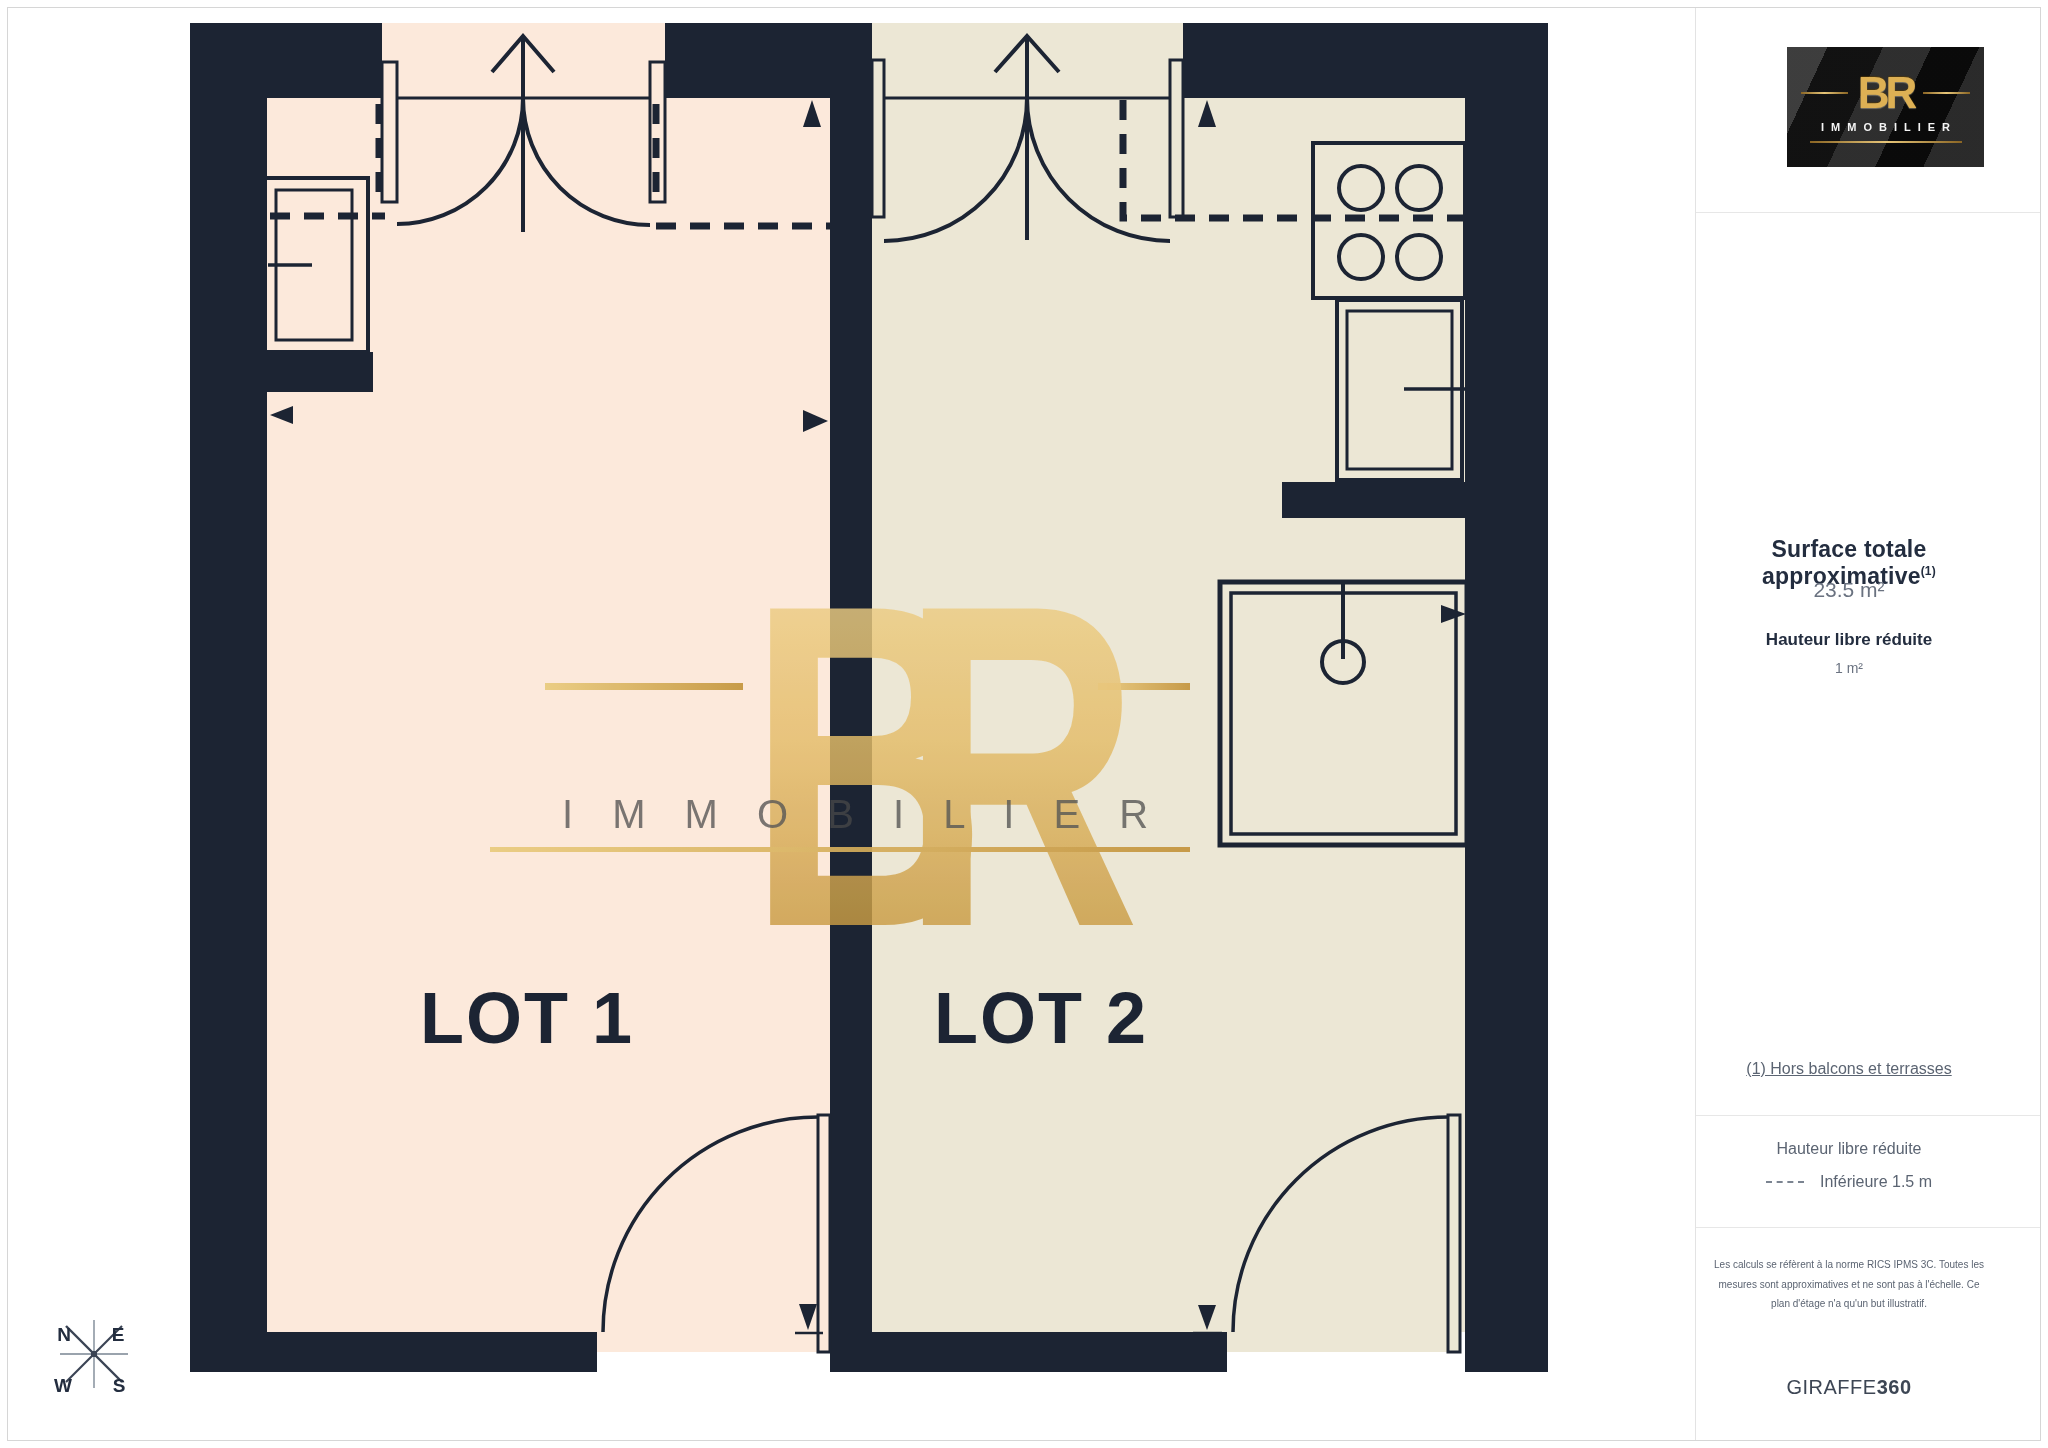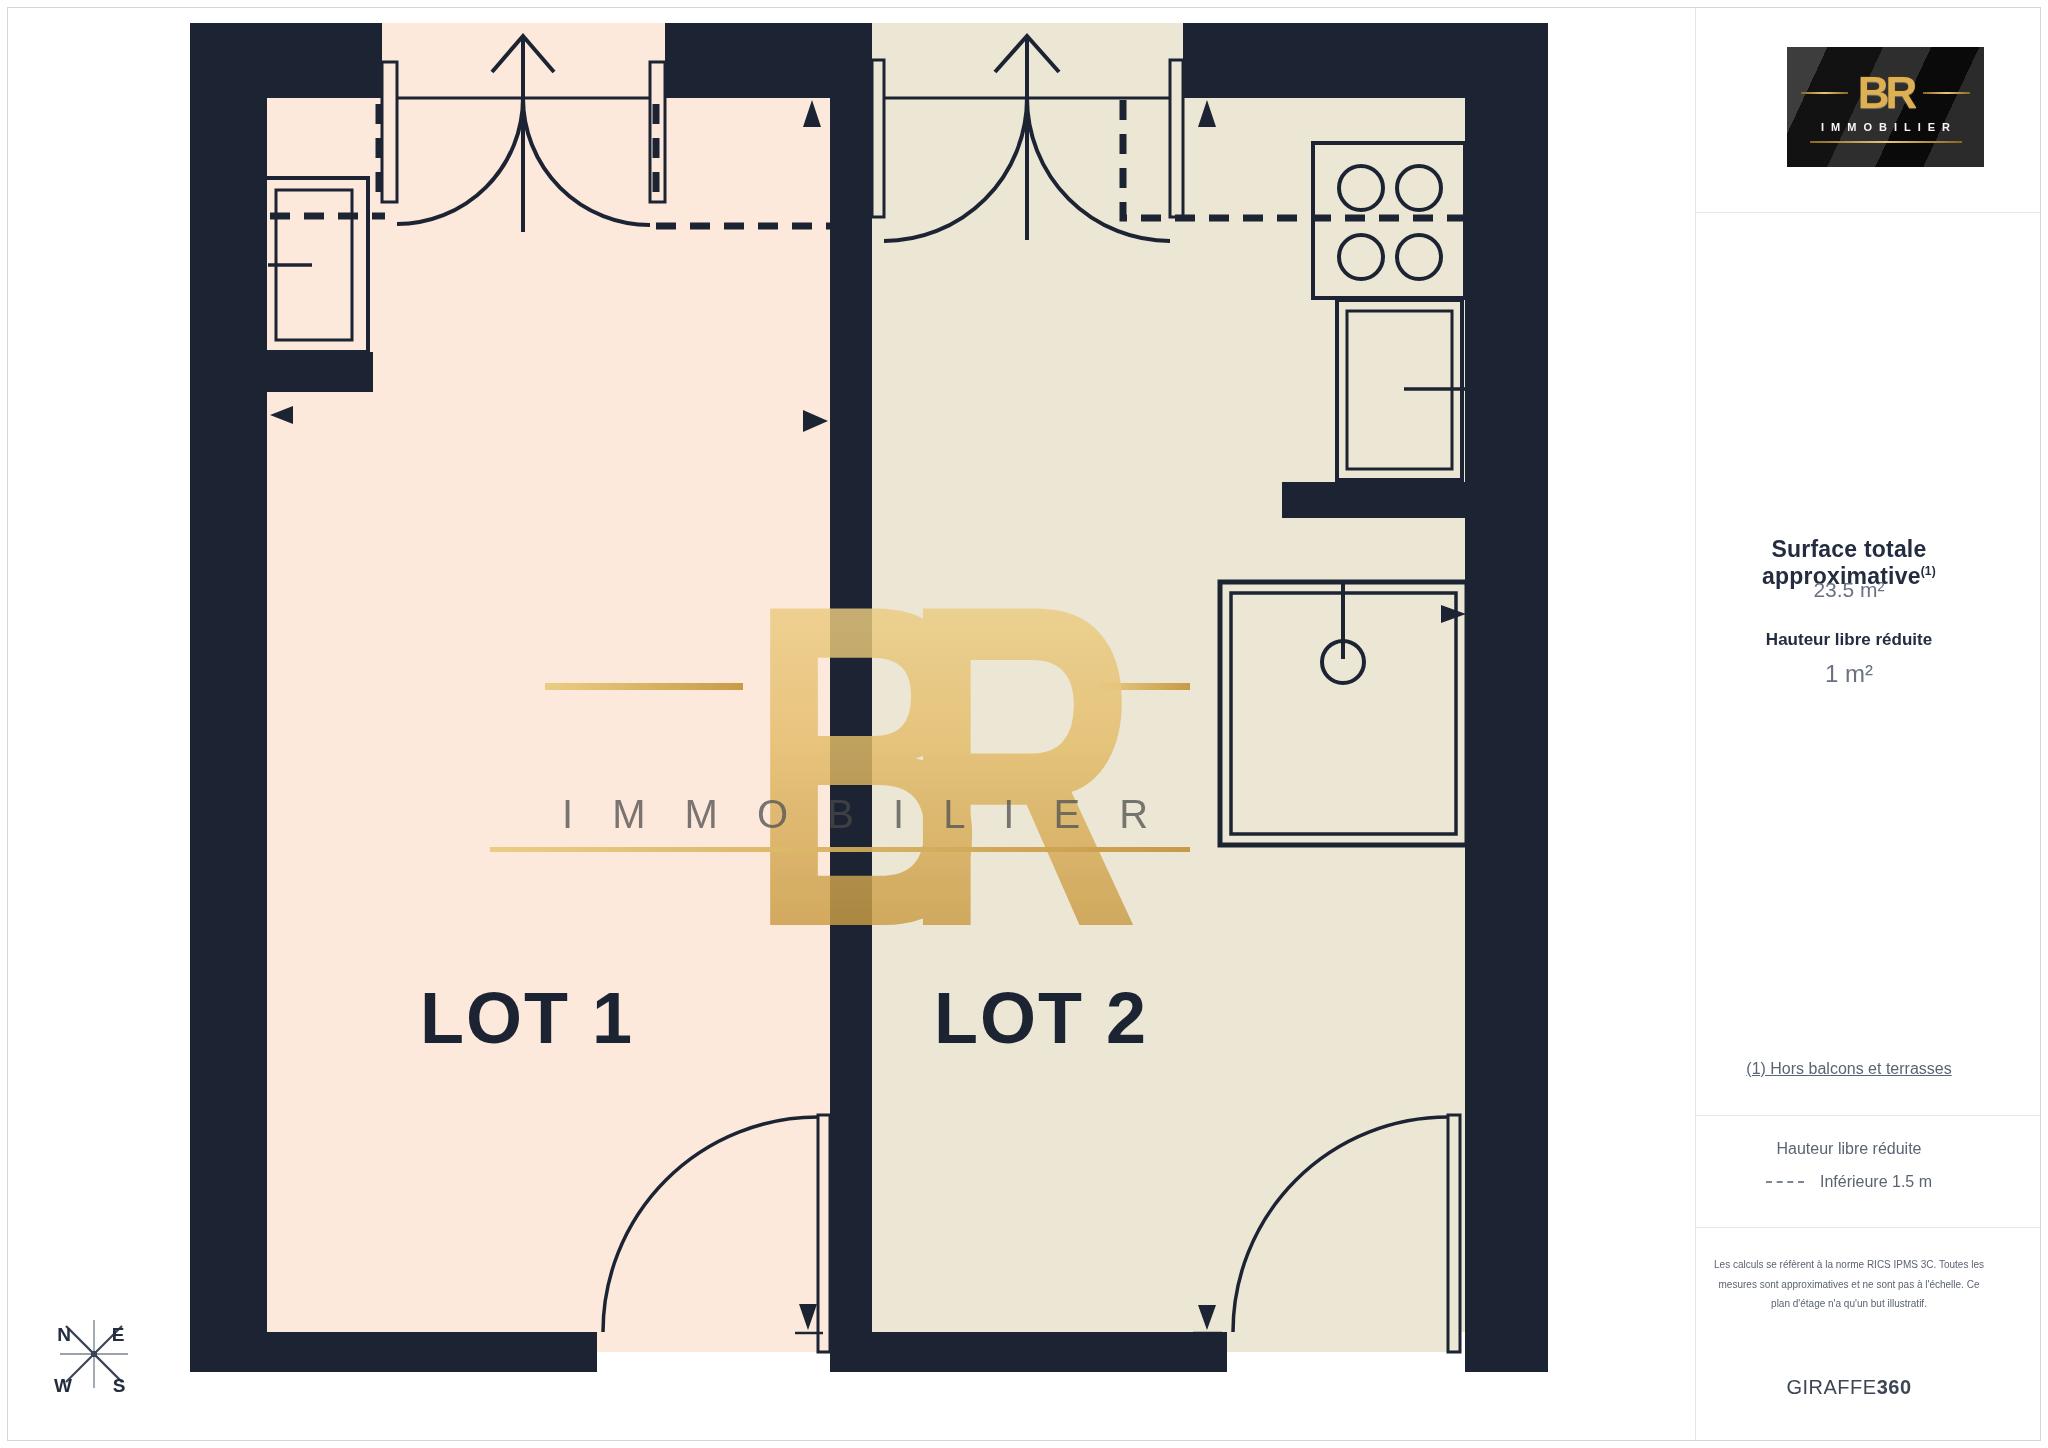--- a/index.html
+++ b/index.html
@@ -32,21 +32,21 @@
   .logo-name{color:#f5f5f5;font-size:11px;letter-spacing:7px;margin-top:6px;text-indent:7px;font-weight:bold;}
   .logo-underline{height:2px;width:152px;margin-top:8px;
     background:linear-gradient(90deg,#8a6524,#e7c679,#8a6524);}
 
   
   .sb{position:absolute;left:1695px;width:308px;text-align:center;color:#5b6472;}
   .sb-title{top:536px;font-size:23px;font-weight:bold;color:#232d3f;letter-spacing:.2px;}
   .sb-title sup{font-size:12px;font-weight:bold;}
   .sb-surface{top:578px;font-size:21px;color:#6a7280;}
   .sb-h-title{top:630px;font-size:17px;font-weight:bold;color:#232d3f;}
-  .sb-h-val{top:660px;font-size:24px;color:#6a7280;}
+  .sb-h-val{top:660px;font-size:14px;color:#6a7280;}
   .sb-note{top:1060px;font-size:16px;text-decoration:underline;}
   .sb-leg-title{top:1140px;font-size:16px;}
   .sb-leg-row{top:1173px;font-size:16px;display:flex;justify-content:center;align-items:center;gap:16px;}
   .leg-dash{width:38px;height:0;border-top:2px dashed #7b8491;display:inline-block;}
   .sb-disclaimer{top:1255px;font-size:10px;line-height:19.5px;}
   .sb-disclaimer .inner{width:282px;margin:0 auto;}
   .sb-brand{top:1376px;font-size:20px;color:#3d4654;letter-spacing:.5px;}
   .sb-brand b{font-weight:bold;}
 </style>
 </head>

